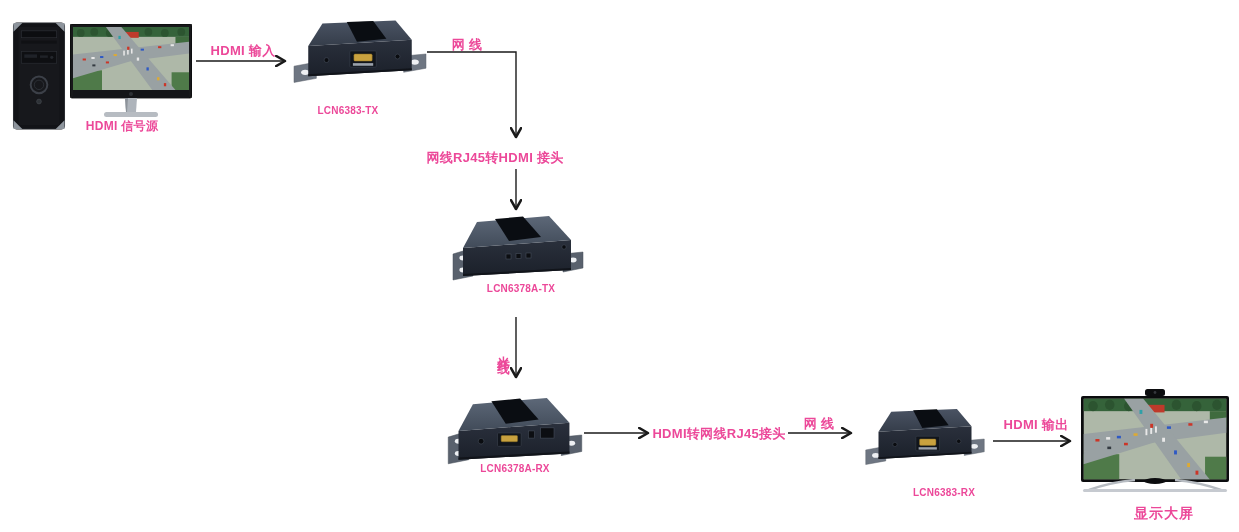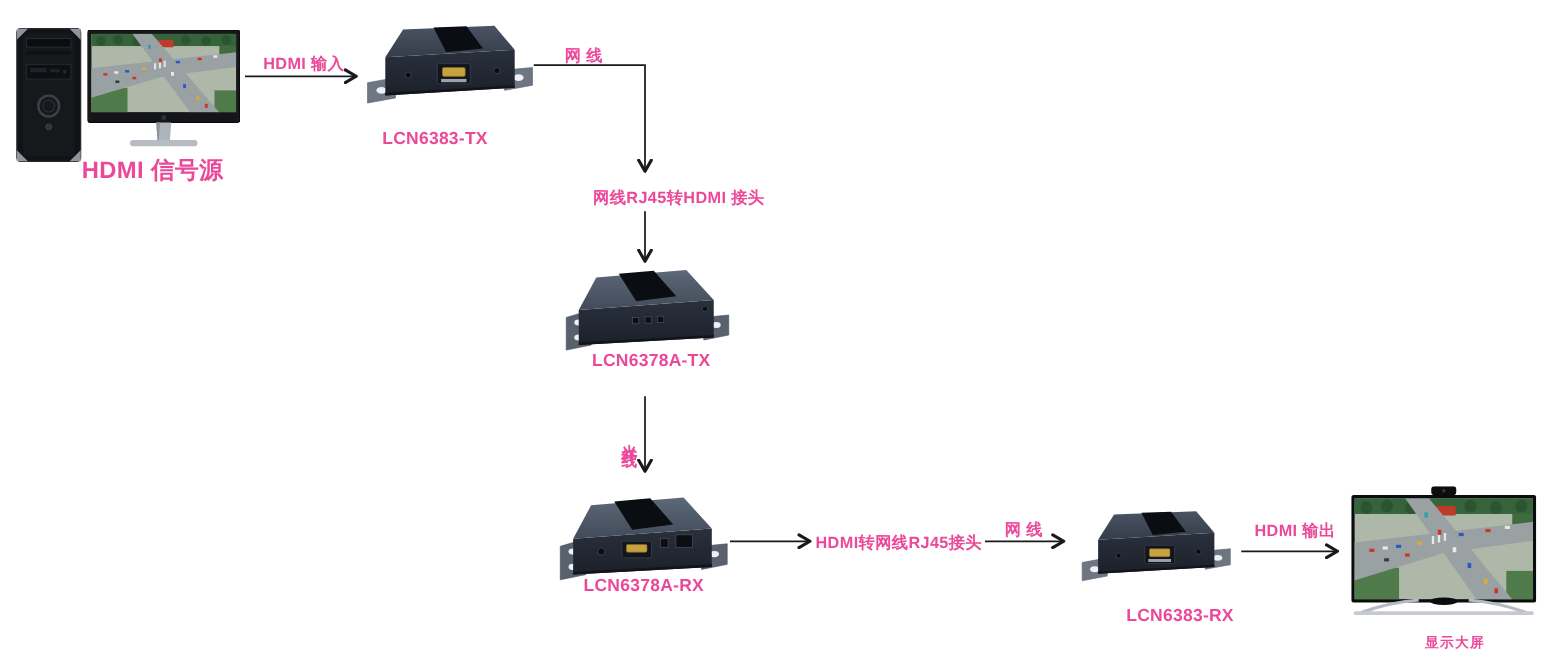--- a/index.html
+++ b/index.html
@@ -6,22 +6,22 @@
   .canvas{
     position:relative;width:1239px;height:532px;background:#ffffff;overflow:hidden;
     font-family:"Liberation Sans","DejaVu Sans",sans-serif;color:#1c1c1c;
   }
   .wires{position:absolute;left:0;top:0;width:1239px;height:532px;}
   .gfx{position:absolute;}
   .lbl{
     position:absolute;transform:translate(-50%,-50%);white-space:nowrap;
     font-size:13px;font-weight:600;color:#ec4899;letter-spacing:.3px;
   }
-  .lbl.dev{font-size:14px;letter-spacing:.2px;}
-  .lbl.big{font-size:11px;letter-spacing:1px;}
+  .lbl.dev{font-size:10px;letter-spacing:.2px;}
+  .lbl.big{font-size:14px;letter-spacing:1px;}
   .lbl.vert{writing-mode:vertical-rl;text-orientation:upright;letter-spacing:3px;font-size:12.5px;}
 </style>
 </head>
 <body>
 
 <div class="canvas">
 
   <svg width="0" height="0" style="position:absolute" aria-hidden="true">
     <defs>
       <linearGradient id="devTop" x1="0" y1="0" x2="0" y2="1">
@@ -191,28 +191,28 @@
     <rect x="64" y="0" width="20" height="7" rx="2.5" fill="#0c0d0f"></rect>
     <circle cx="74" cy="3.5" r="1.4" fill="#34373c"></circle>
     <rect x="0" y="7" width="148" height="86" rx="2" fill="#0b0c0e"></rect>
     <use href="#traffic-scene" x="2.5" y="9.5" width="143" height="81"></use>
     <ellipse cx="74" cy="92" rx="11" ry="3" fill="#0b0c0e"></ellipse>
     <path d="M8,101 Q30,93 54,91" stroke="#b6bbc1" stroke-width="2.6" fill="none"></path>
     <path d="M140,101 Q118,93 94,91" stroke="#b6bbc1" stroke-width="2.6" fill="none"></path>
     <rect x="2" y="100" width="144" height="3" rx="1.5" fill="#c6cad0"></rect>
   </svg>
 
-  <div class="lbl" style="left:122px;top:136px;font-size:19px">HDMI 信号源</div>
+  <div class="lbl" style="left:122px;top:126px;font-size:12px">HDMI 信号源</div>
   <div class="lbl dev" style="left:348px;top:110px">LCN6383-TX</div>
   <div class="lbl dev" style="left:521px;top:288px">LCN6378A-TX</div>
   <div class="lbl dev" style="left:515px;top:468px">LCN6378A-RX</div>
   <div class="lbl dev" style="left:944px;top:492px">LCN6383-RX</div>
   <div class="lbl big" style="left:1164px;top:514px">显示大屏</div>
 
   <div class="lbl" style="left:243px;top:51px">HDMI 输入</div>
   <div class="lbl" style="left:467px;top:45px">网 线</div>
-  <div class="lbl" style="left:543px;top:158px">网线RJ45转HDMI 接头</div>
+  <div class="lbl" style="left:495px;top:158px">网线RJ45转HDMI 接头</div>
   <div class="lbl vert" style="left:503px;top:350px">光纤线</div>
   <div class="lbl" style="left:719px;top:434px">HDMI转网线RJ45接头</div>
   <div class="lbl" style="left:819px;top:424px">网 线</div>
   <div class="lbl" style="left:1036px;top:425px">HDMI 输出</div>
 
 </div>
 
 </body></html>

